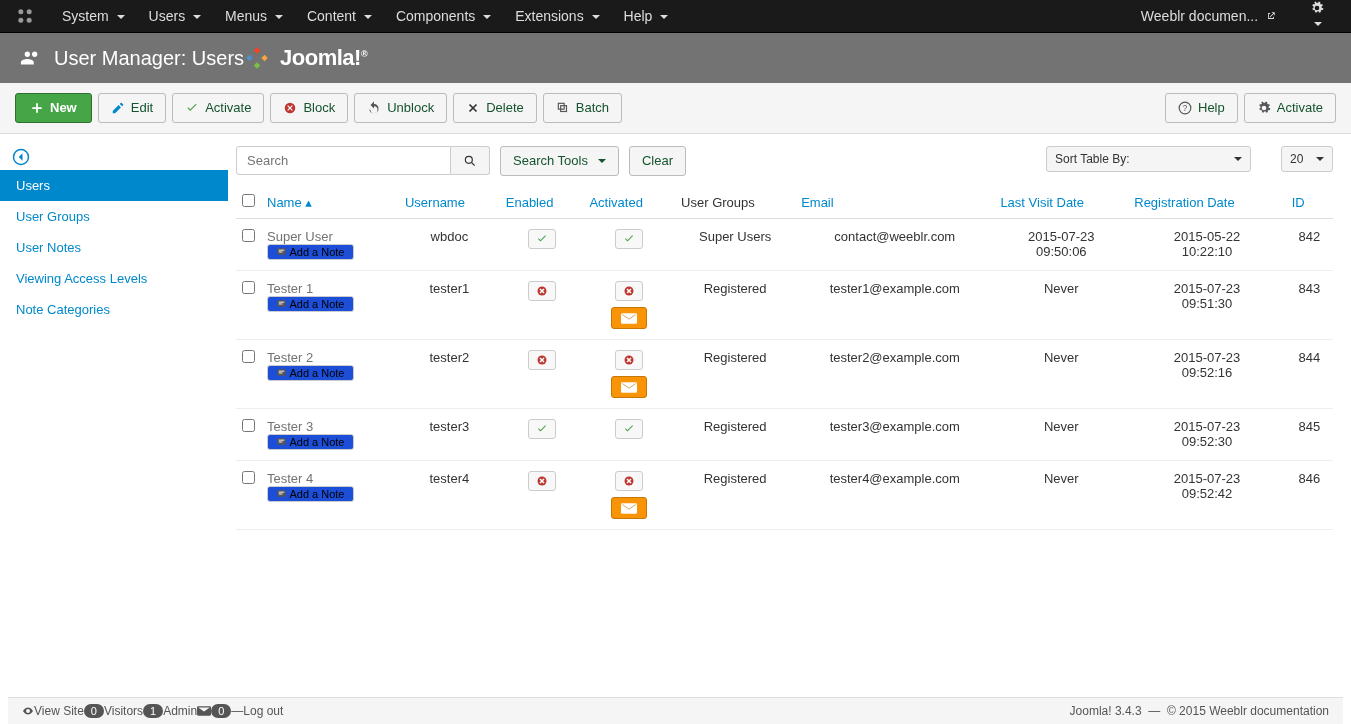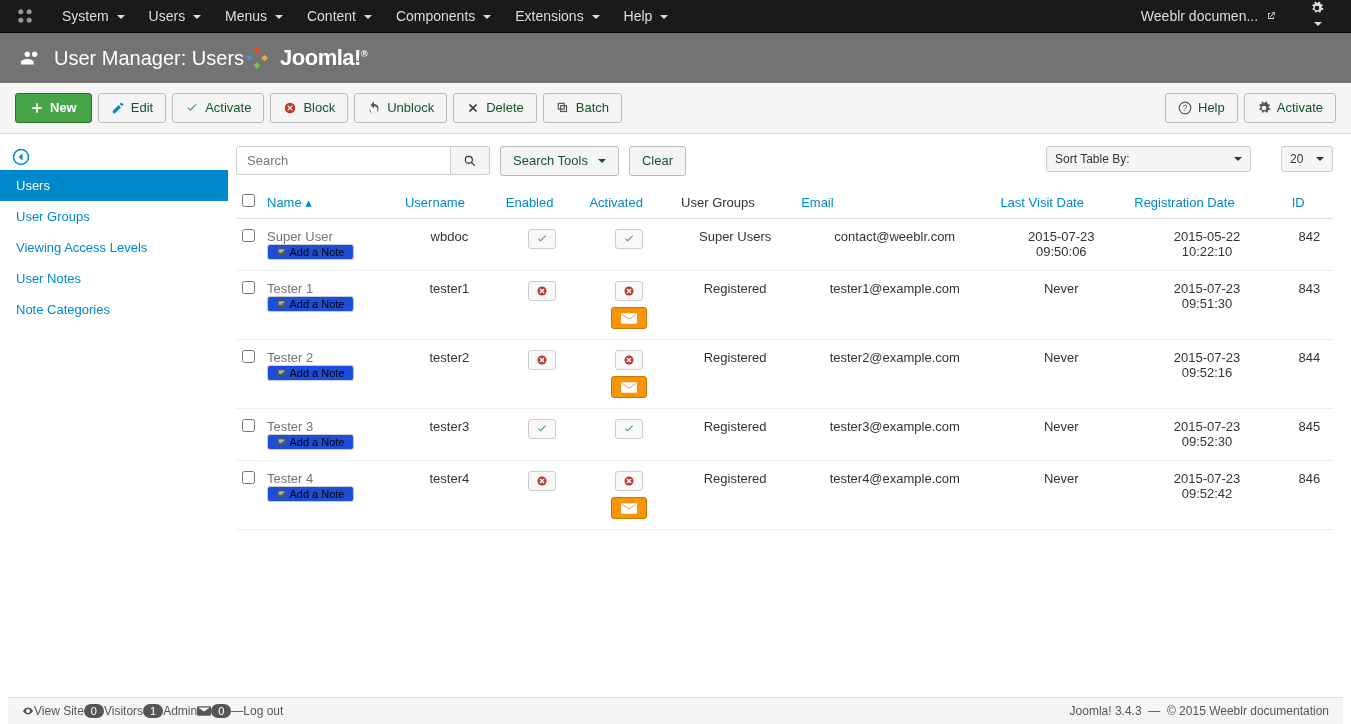--- a/index.html
+++ b/index.html
@@ -170,22 +170,22 @@
   <div class="sidebar">
     <div class="collapse">
       <svg width="18" height="18" viewBox="0 0 24 24">
           <circle cx="12" cy="12" r="10" fill="none" stroke="#08c" stroke-width="2"></circle>
           <path fill="#08c" d="M14 7l-5 5 5 5z"></path>
         </svg>
     </div>
     <div id="sidebar-items">
         <div class="sidebar-item active">Users</div>
         <div class="sidebar-item">User Groups</div>
+        <div class="sidebar-item">User Notes</div>
         <div class="sidebar-item">Viewing Access Levels</div>
-        <div class="sidebar-item">User Notes</div>
         <div class="sidebar-item">Note Categories</div>
       </div>
   </div>
 
   <div class="content">
     <div class="filter-bar">
       <div class="search-group">
         <input class="search-input" placeholder="Search" style="">
         <button class="search-btn">
           <svg width="14" height="14" viewBox="0 0 24 24">

